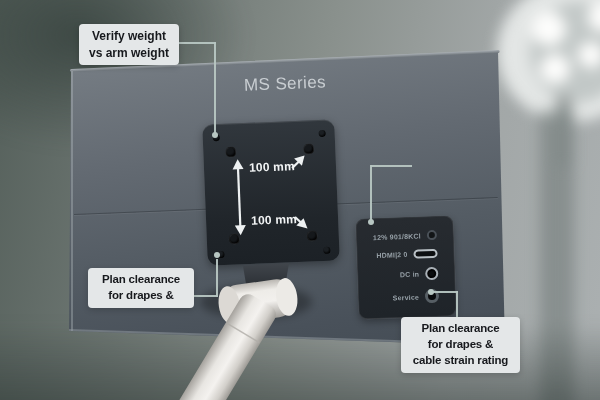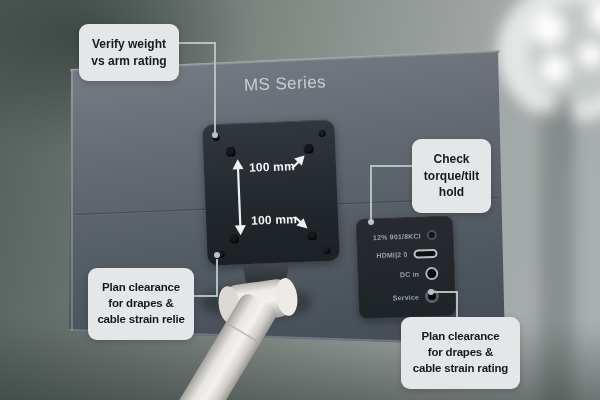--- a/index.html
+++ b/index.html
@@ -66,23 +66,23 @@
   .hdmi{width:24px;height:9px;border-radius:4.5px;background:#0d0f11;border:2px solid #b9c0c5;}
   .dc{width:13px;height:13px;border-radius:50%;background:#0b0d0f;border:2.5px solid #a9b0b6;
       box-shadow:inset 0 0 0 2px rgba(0,0,0,.7);}
   .service{width:14px;height:14px;border-radius:50%;background:#08090b;border:3px solid #565e64;}
 
   
   .lead{background:var(--leader);opacity:.95;}
   .dot{width:6px;height:6px;border-radius:50%;background:var(--leader);}
 
   
-  .callout{background:var(--callout-bg);color:var(--callout-text);border-radius:9px;
+  .callout{background:var(--callout-bg);color:var(--callout-text);border-radius:4px;
      font-size:12px;font-weight:bold;line-height:1.38;text-align:center;
-     padding:12px 6px;box-shadow:0 2px 6px rgba(0,0,0,.18);}
+     padding:4px 6px;box-shadow:0 2px 6px rgba(0,0,0,.18);}
   .callout div{position:static;white-space:nowrap;}
   .co1{left:79px;top:24px;width:100px;}
   .co2{left:412px;top:139px;width:79px;}
   .co3{left:88px;top:268px;width:106px;font-size:11.5px;letter-spacing:-.2px;}
   .co4{left:401px;top:317px;width:119px;font-size:11.5px;letter-spacing:-.2px;}
 
   .arm-svg{left:0;top:0;pointer-events:none;}
 </style>
 </head>
 <body>
@@ -200,31 +200,25 @@
   <div class="lead" style="left:371px;top:165px;width:41px;height:2px;"></div>
   <div class="lead" style="left:370px;top:165px;width:2px;height:56px;"></div>
   <div class="dot" style="left:368px;top:219px;"></div>
 
   <div class="dot" style="left:428px;top:289px;"></div>
   <div class="lead" style="left:433px;top:291px;width:25px;height:2px;"></div>
   <div class="lead" style="left:456px;top:291px;width:2px;height:27px;"></div>
 
   <div class="callout co1">
     <div>Verify weight</div>
-    <div>vs arm rating</div>
-  </div>
-  <div class="callout co2">
-    <div>Check</div>
-    <div>torque/tilt</div>
-    <div>hold</div>
+    <div>vs arm weight</div>
   </div>
   <div class="callout co3">
     <div>Plan clearance</div>
     <div>for drapes &amp;</div>
-    <div>cable strain relie</div>
   </div>
   <div class="callout co4">
     <div>Plan clearance</div>
     <div>for drapes &amp;</div>
     <div>cable strain rating</div>
   </div>
 
 </div>
 
 </body></html>

